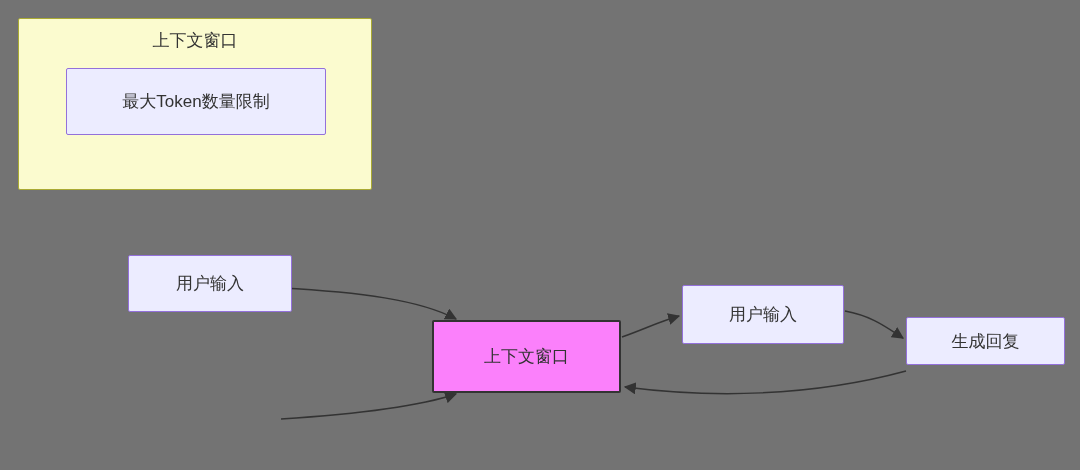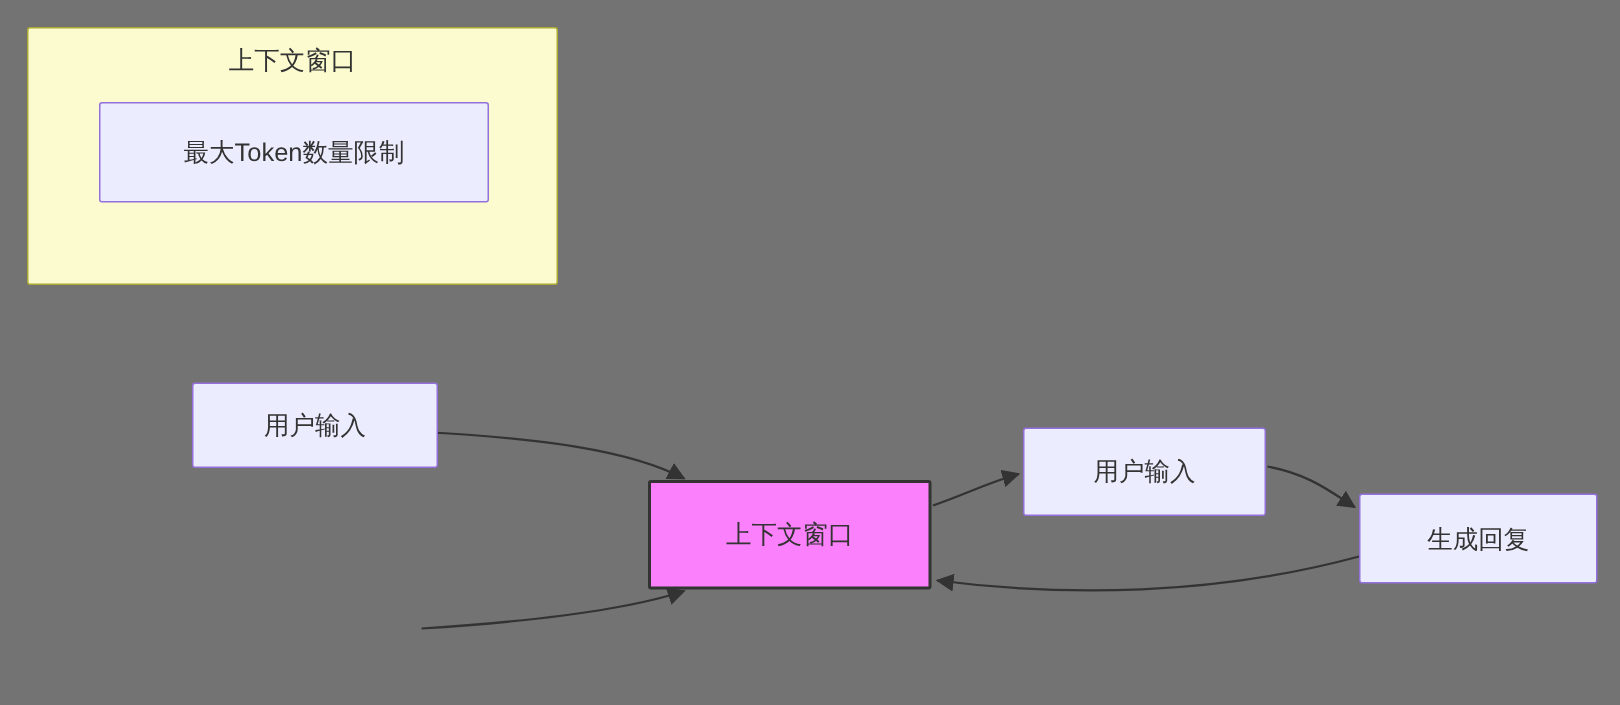--- a/index.html
+++ b/index.html
@@ -67,21 +67,21 @@
   }
   .node--inner   { left: 47px;  top: 49px;  width: 260px; height: 67px; } 
   .node--user    { left: 128px; top: 255px; width: 164px; height: 57px; }
   .node--history { left: 116px; top: 392px; width: 164px; height: 57px; }
   .node--context {
     left: 432px; top: 320px; width: 189px; height: 73px;
     background: var(--highlight-fill, #fb80fb);
     border: 2px solid var(--highlight-border, #333);
   }
   .node--model   { left: 682px; top: 285px; width: 162px; height: 59px; }
-  .node--reply   { left: 906px; top: 329px; width: 159px; height: 60px; }
+  .node--reply   { left: 906px; top: 317px; width: 159px; height: 48px; }
 </style>
 </head>
 <body>
 
 <div class="canvas">
 
   <svg class="edges" viewBox="0 0 1080 470" xmlns="http://www.w3.org/2000/svg">
     <defs>
       <marker id="arrow" viewBox="0 0 10 10" refX="9" refY="5" markerWidth="8" markerHeight="8" orient="auto-start-reverse">
         <path class="arrowhead" d="M0,0 L10,5 L0,10 z"></path>

